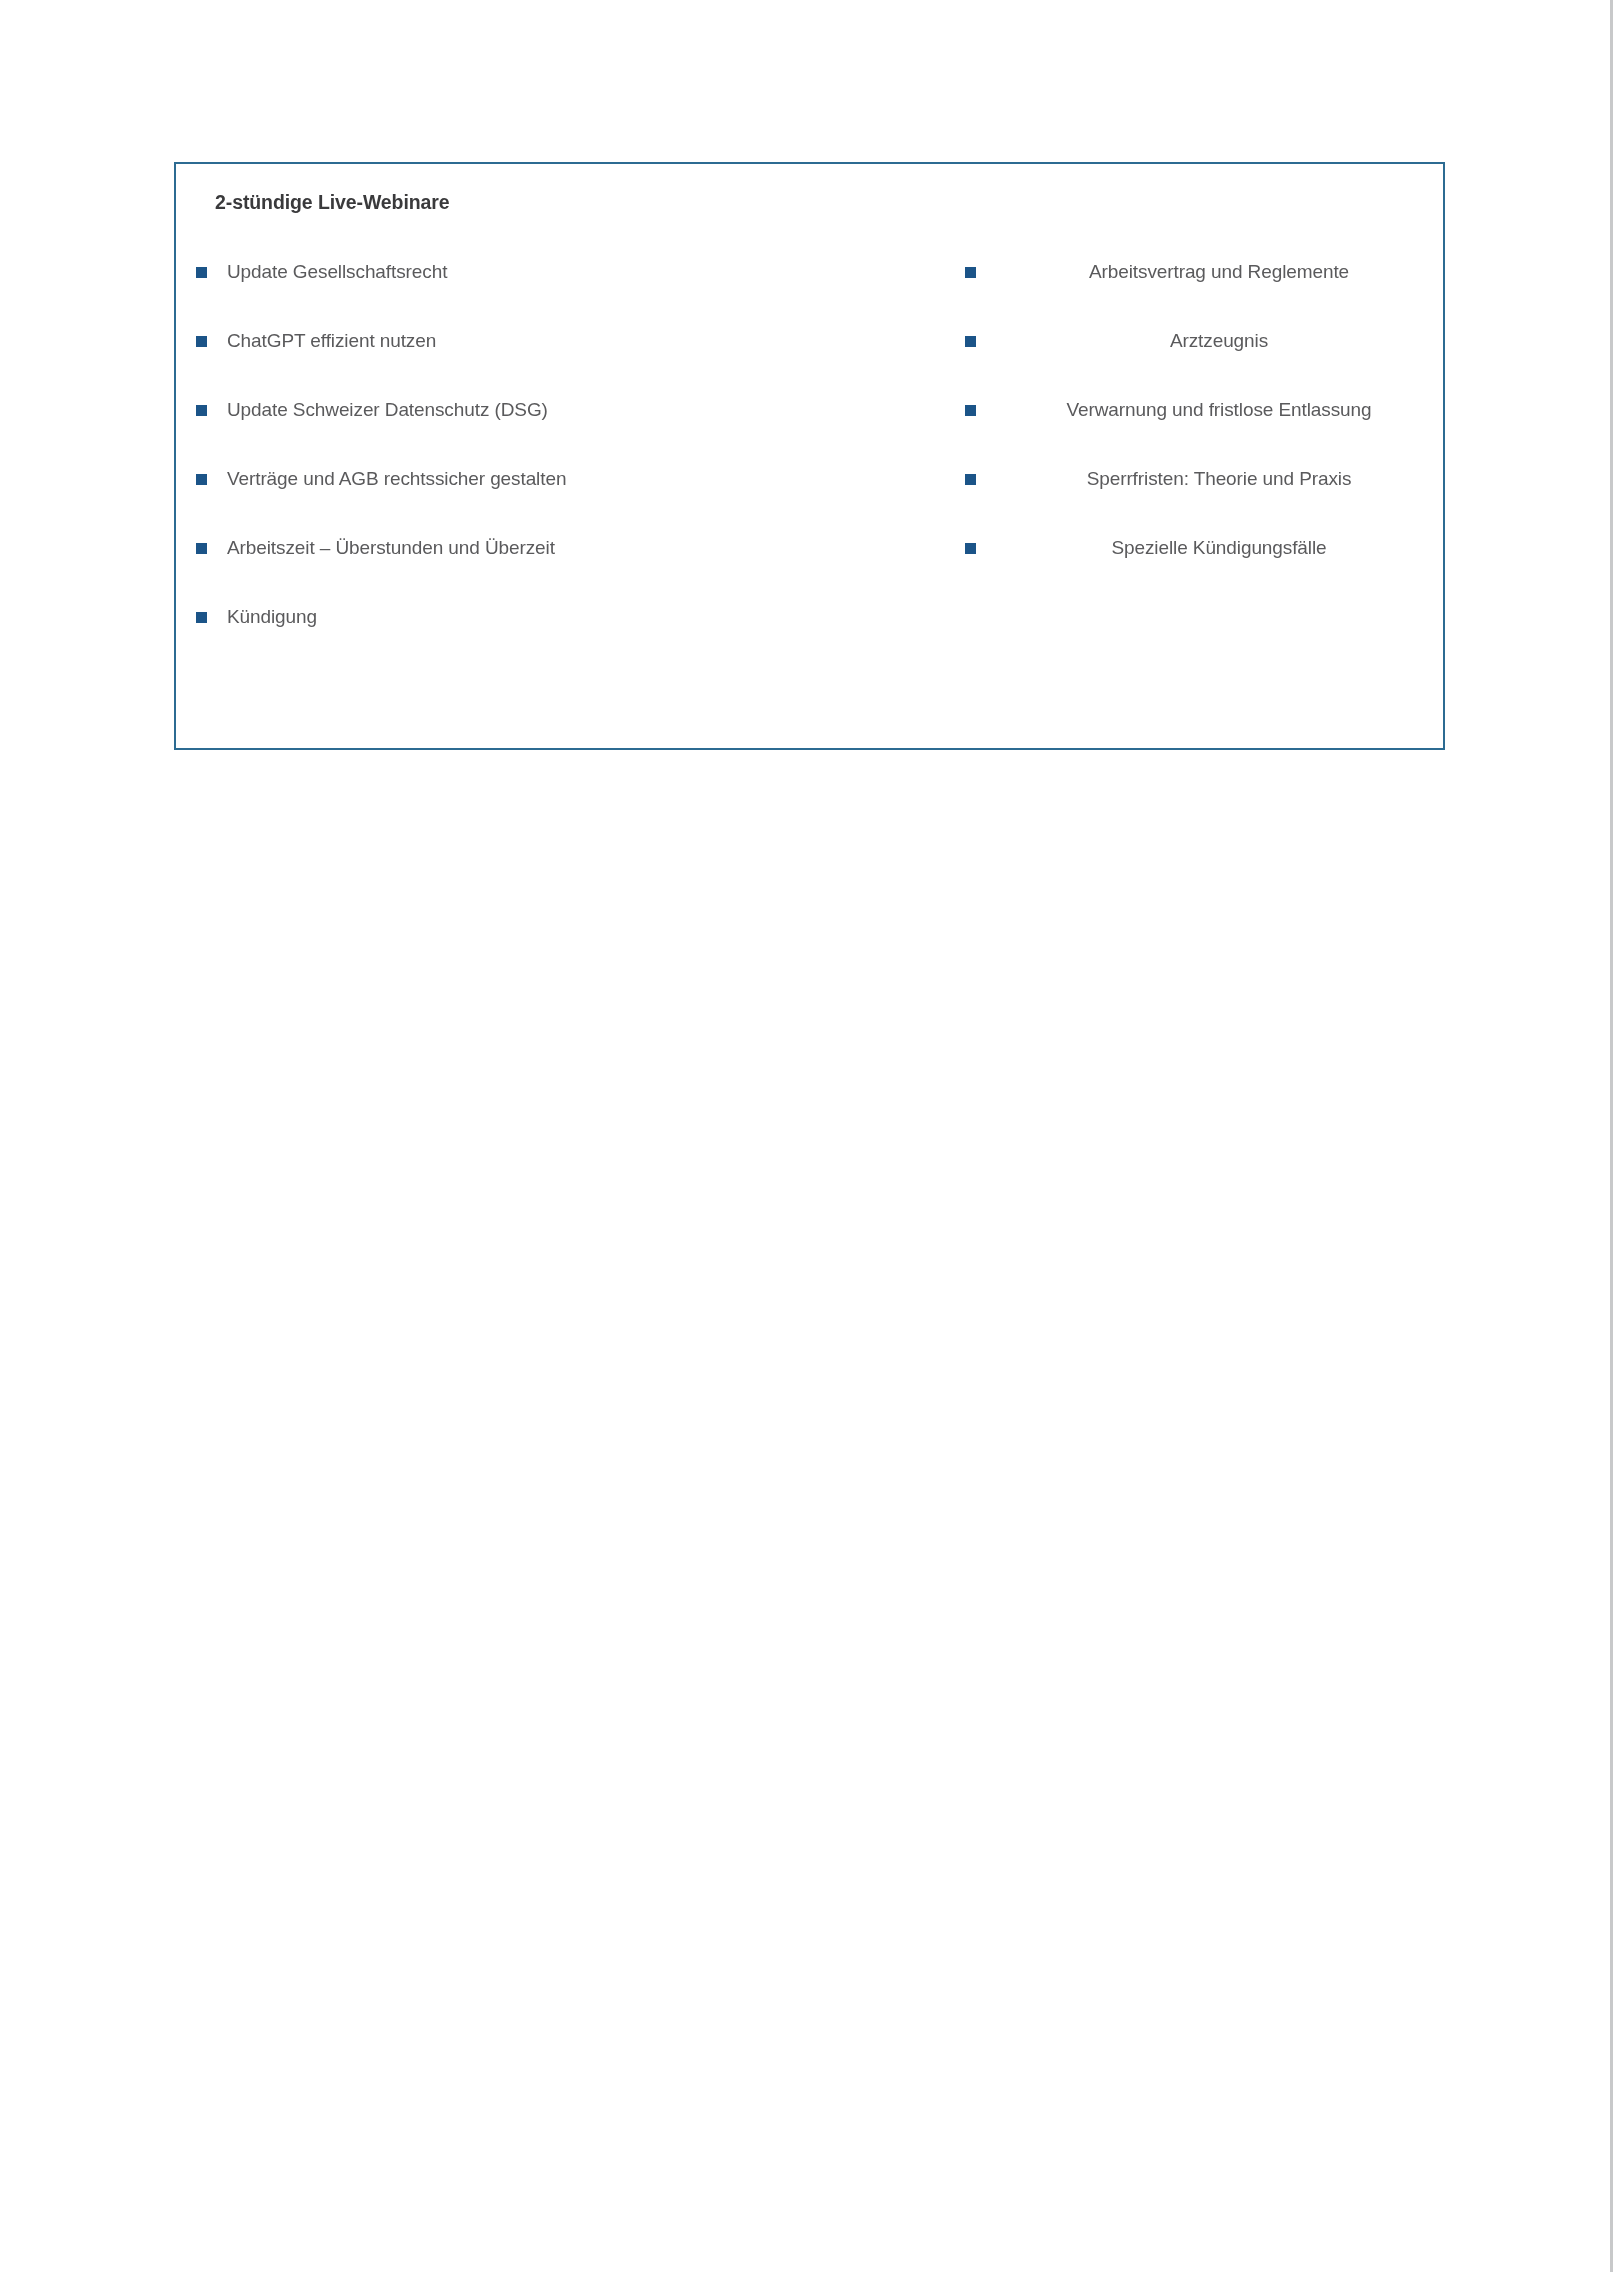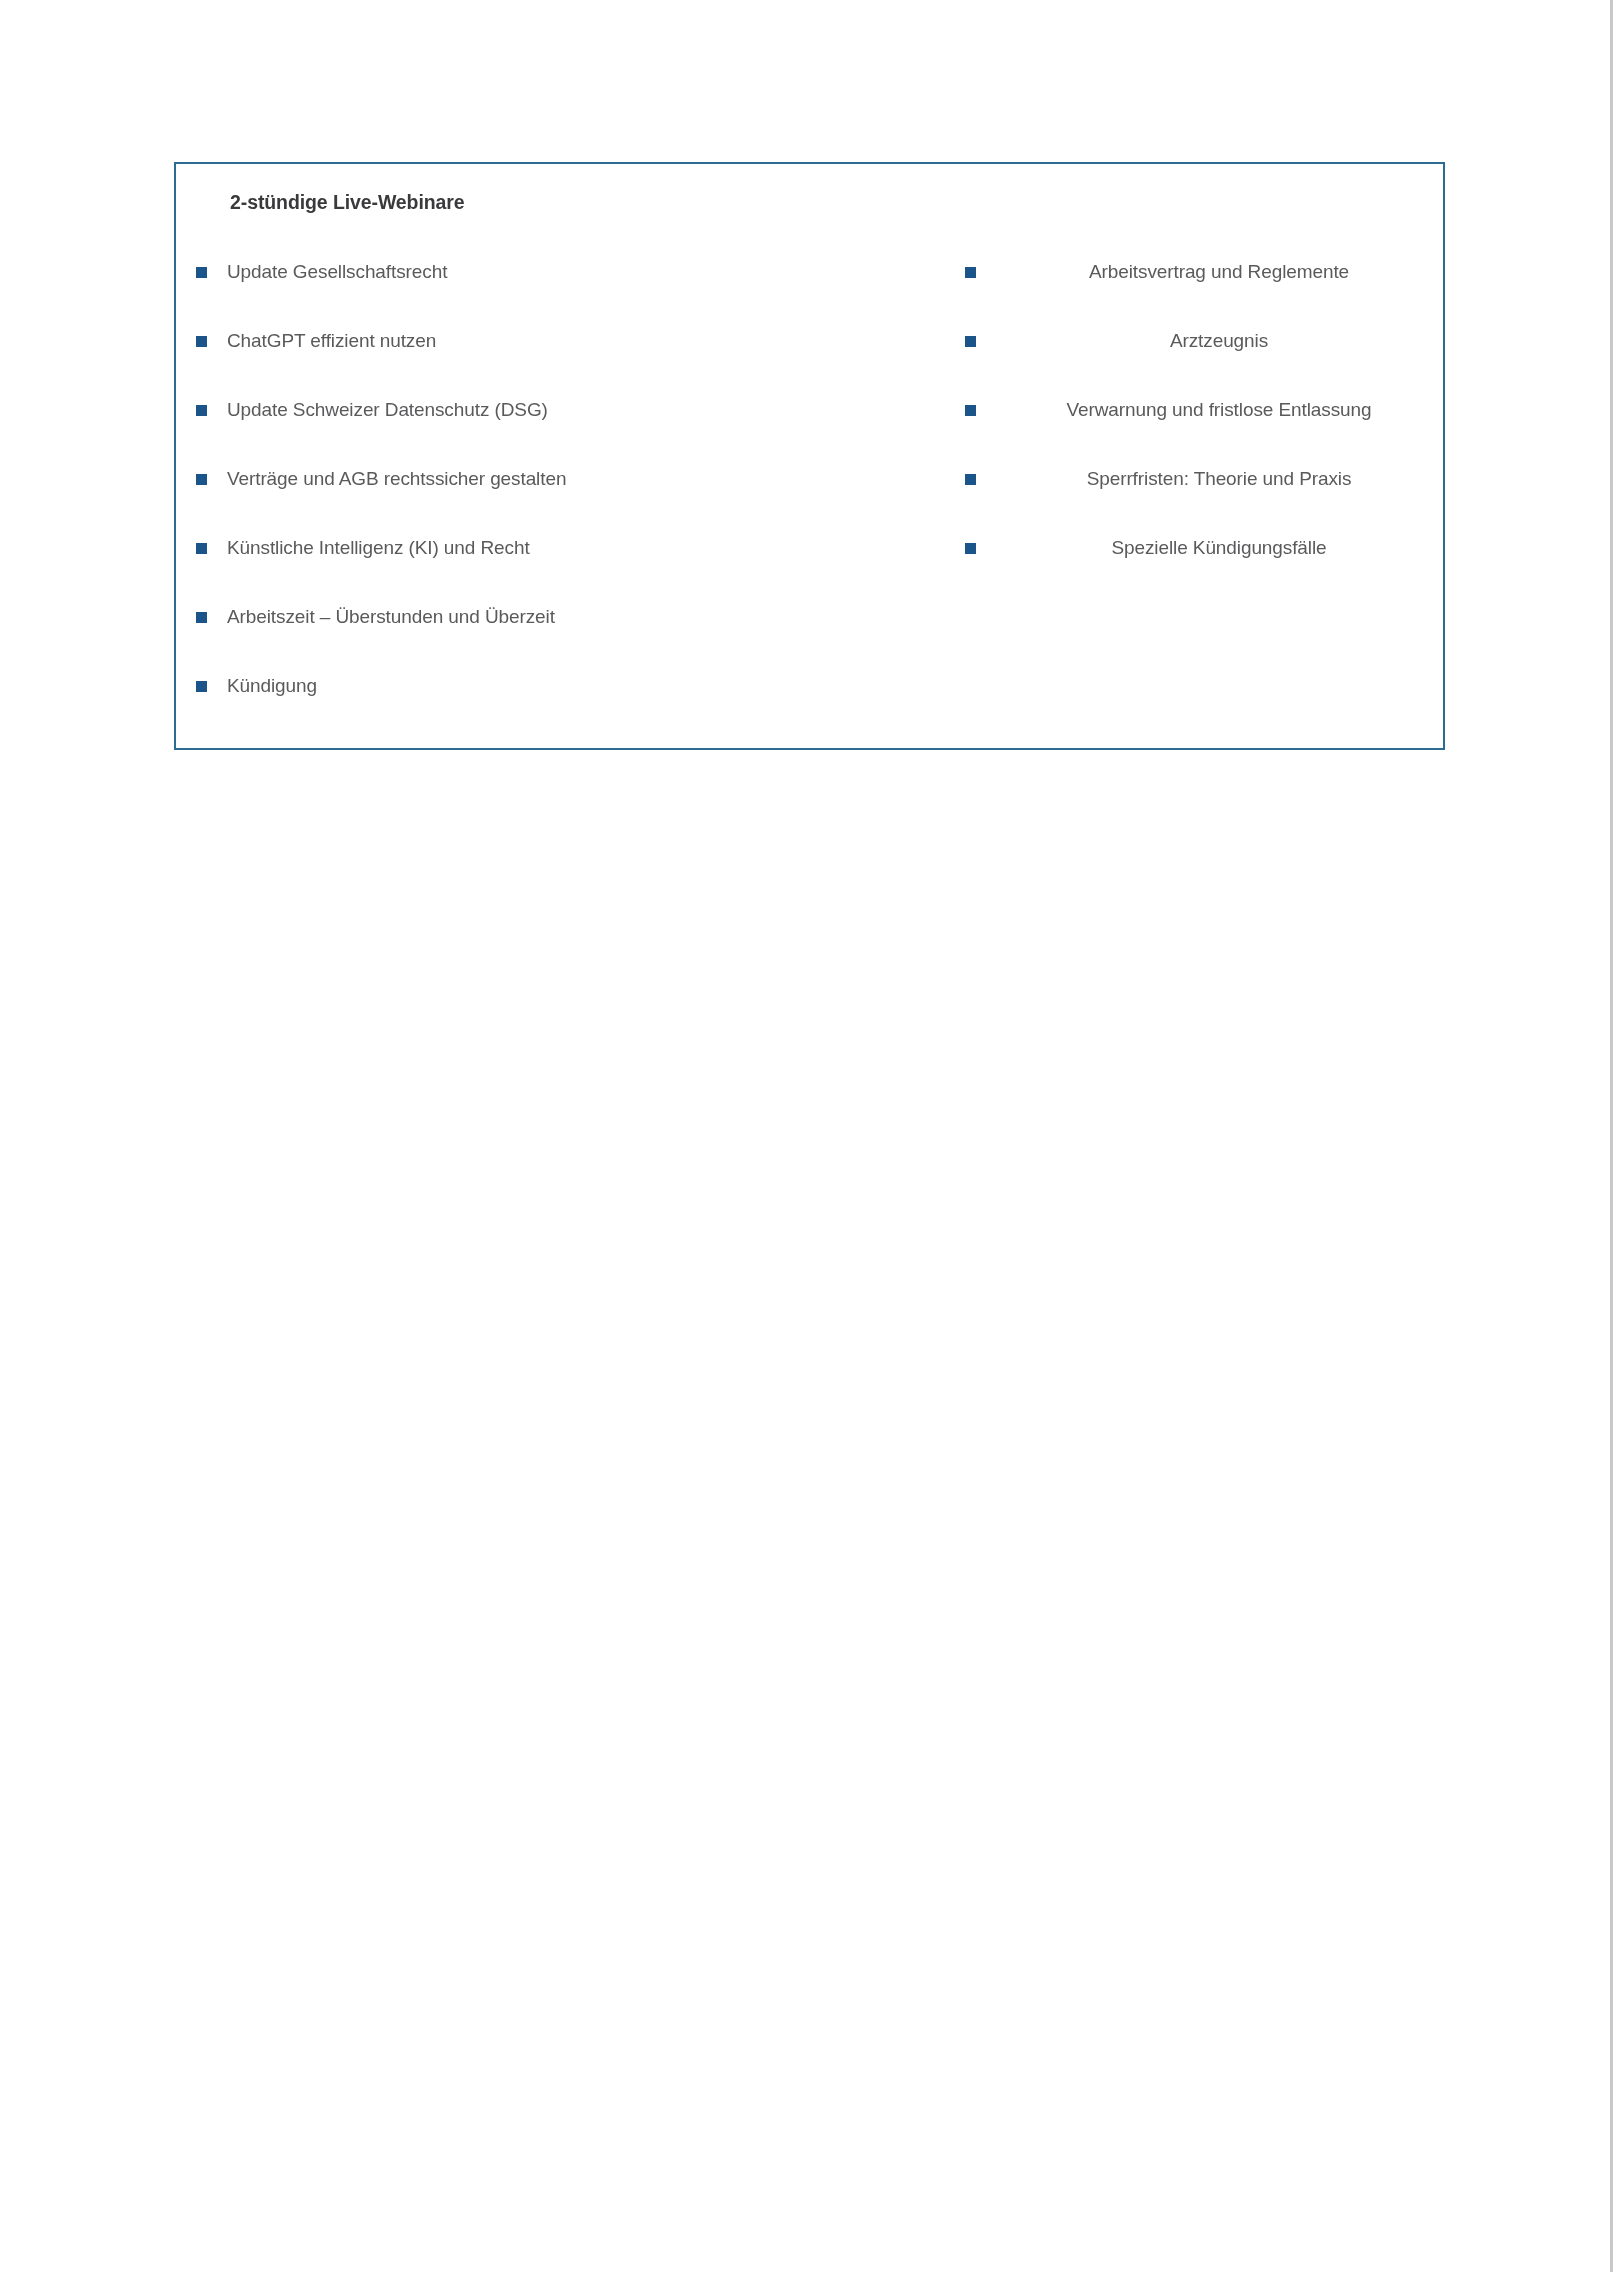--- a/index.html
+++ b/index.html
@@ -34,21 +34,21 @@
     top: 162px;
     width: 1271px;
     height: 588px;
     box-sizing: border-box;
     border: 2.6px solid #2c6b92;
     background: #ffffff;
   }
 
   .panel-title {
     position: absolute;
-    left: 54px;
+    left: 39px;
     top: 27px;
     font-size: 19.5px;
     font-weight: bold;
     color: #3a3a3c;
     letter-spacing: -0.1px;
     white-space: nowrap;
   }
 
   .columns {
     position: absolute;
@@ -122,24 +122,20 @@
       <div class="bullet-row">
         <span class="bullet-marker"></span>
         <span class="bullet-label">Update Schweizer Datenschutz (DSG)</span>
       </div>
       <div class="bullet-row">
         <span class="bullet-marker"></span>
         <span class="bullet-label">Verträge und AGB rechtssicher gestalten</span>
       </div>
       <div class="bullet-row">
         <span class="bullet-marker"></span>
-        <span class="bullet-label">Künstliche Intelligenz (KI) und Recht</span>
-      </div>
-      <div class="bullet-row">
-        <span class="bullet-marker"></span>
         <span class="bullet-label">Arbeitszeit – Überstunden und Überzeit</span>
       </div>
       <div class="bullet-row">
         <span class="bullet-marker"></span>
         <span class="bullet-label">Kündigung</span>
       </div>
     </div>
 
     <div class="bullet-column right">
       <div class="bullet-row">

